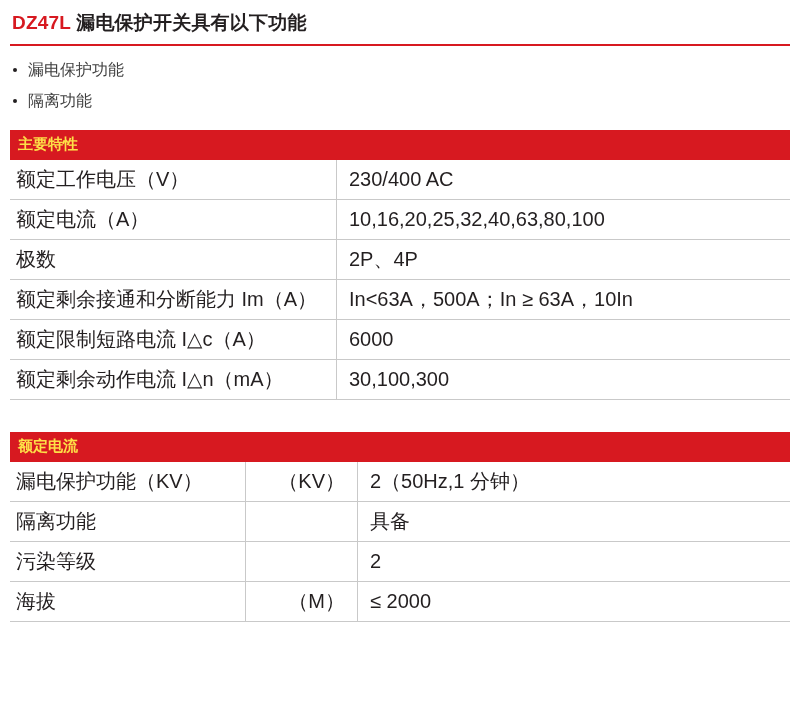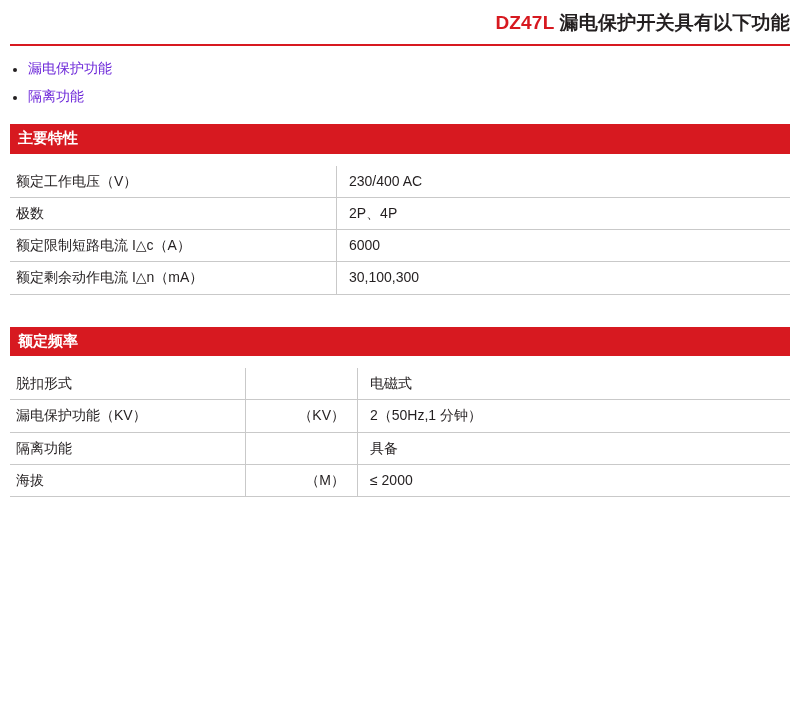--- a/index.html
+++ b/index.html
@@ -24,70 +24,68 @@
 
   
   .doc-title {
     margin: 10px 0 0 0;
     padding: 0 0 8px 2px;
     font-size: 19px;
     font-weight: bold;
     color: #231f20;
     border-bottom: 2px solid #d71920;
     letter-spacing: 0.2px;
-    text-align: right;
   }
   .doc-title .model {
     color: #d71920;
   }
 
   
   .bullets {
     margin: 14px 0 0 0;
     padding: 0;
     list-style: none;
   }
   .bullets li {
     position: relative;
     padding-left: 18px;
     margin-bottom: 10px;
-    font-size: 14px;
-    color: #6d28d9;
+    font-size: 16px;
+    color: #404040;
   }
   .bullets li::before {
     content: "";
     position: absolute;
     left: 3px;
     top: 8px;
     width: 4px;
     height: 4px;
     border-radius: 50%;
     background: #231f20;
   }
 
   
   .section {
     margin-top: 18px;
   }
   .section-header {
     background: #d71920;
-    color: #ffffff;
+    color: #fde047;
     font-size: 15px;
     font-weight: bold;
     padding: 5px 8px 6px 8px;
     line-height: 1.25;
   }
 
   
   table.spec {
     width: 100%;
     border-collapse: collapse;
     table-layout: fixed;
-    font-size: 14px;
-    margin-top: 12px;
+    font-size: 20px;
   }
   table.spec td {
     border-bottom: 1px solid #c9c9c9;
     padding: 6px 4px 7px 4px;
     vertical-align: middle;
     color: #231f20;
     line-height: 1.3;
   }
   table.spec td.label {
     border-right: 1px solid #c9c9c9;
@@ -129,55 +127,63 @@
 
   <div class="section">
     <div class="section-header">主要特性</div>
     <table class="spec two-col">
       <tbody>
         <tr>
           <td class="label">额定工作电压（V）</td>
           <td class="value">230/400 AC</td>
         </tr>
         <tr>
+          <td class="label">额定电流（A）</td>
+          <td class="value">10,16,20,25,32,40,63,80,100</td>
+        </tr>
+        <tr>
           <td class="label">极数</td>
           <td class="value">2P、4P</td>
+        </tr>
+        <tr>
+          <td class="label">额定剩余接通和分断能力 Im（A）</td>
+          <td class="value">In&lt;63A，500A；In ≥ 63A，10In</td>
         </tr>
         <tr>
           <td class="label">额定限制短路电流 I△c（A）</td>
           <td class="value">6000</td>
         </tr>
         <tr>
           <td class="label">额定剩余动作电流 I△n（mA）</td>
           <td class="value">30,100,300</td>
         </tr>
       </tbody>
     </table>
   </div>
 
   <div class="sec-gap"></div>
 
   <div class="section">
-    <div class="section-header">额定频率</div>
+    <div class="section-header">额定电流</div>
     <table class="spec three-col">
       <tbody>
-        <tr>
-          <td class="label">脱扣形式</td>
-          <td class="unit"></td>
-          <td class="value">电磁式</td>
-        </tr>
         <tr>
           <td class="label">漏电保护功能（KV）</td>
           <td class="unit">（KV）</td>
           <td class="value">2（50Hz,1 分钟）</td>
         </tr>
         <tr>
           <td class="label">隔离功能</td>
           <td class="unit"></td>
           <td class="value">具备</td>
+        </tr>
+        <tr>
+          <td class="label">污染等级</td>
+          <td class="unit"></td>
+          <td class="value">2</td>
         </tr>
         <tr>
           <td class="label">海拔</td>
           <td class="unit">（M）</td>
           <td class="value">≤ 2000</td>
         </tr>
       </tbody>
     </table>
   </div>
 

